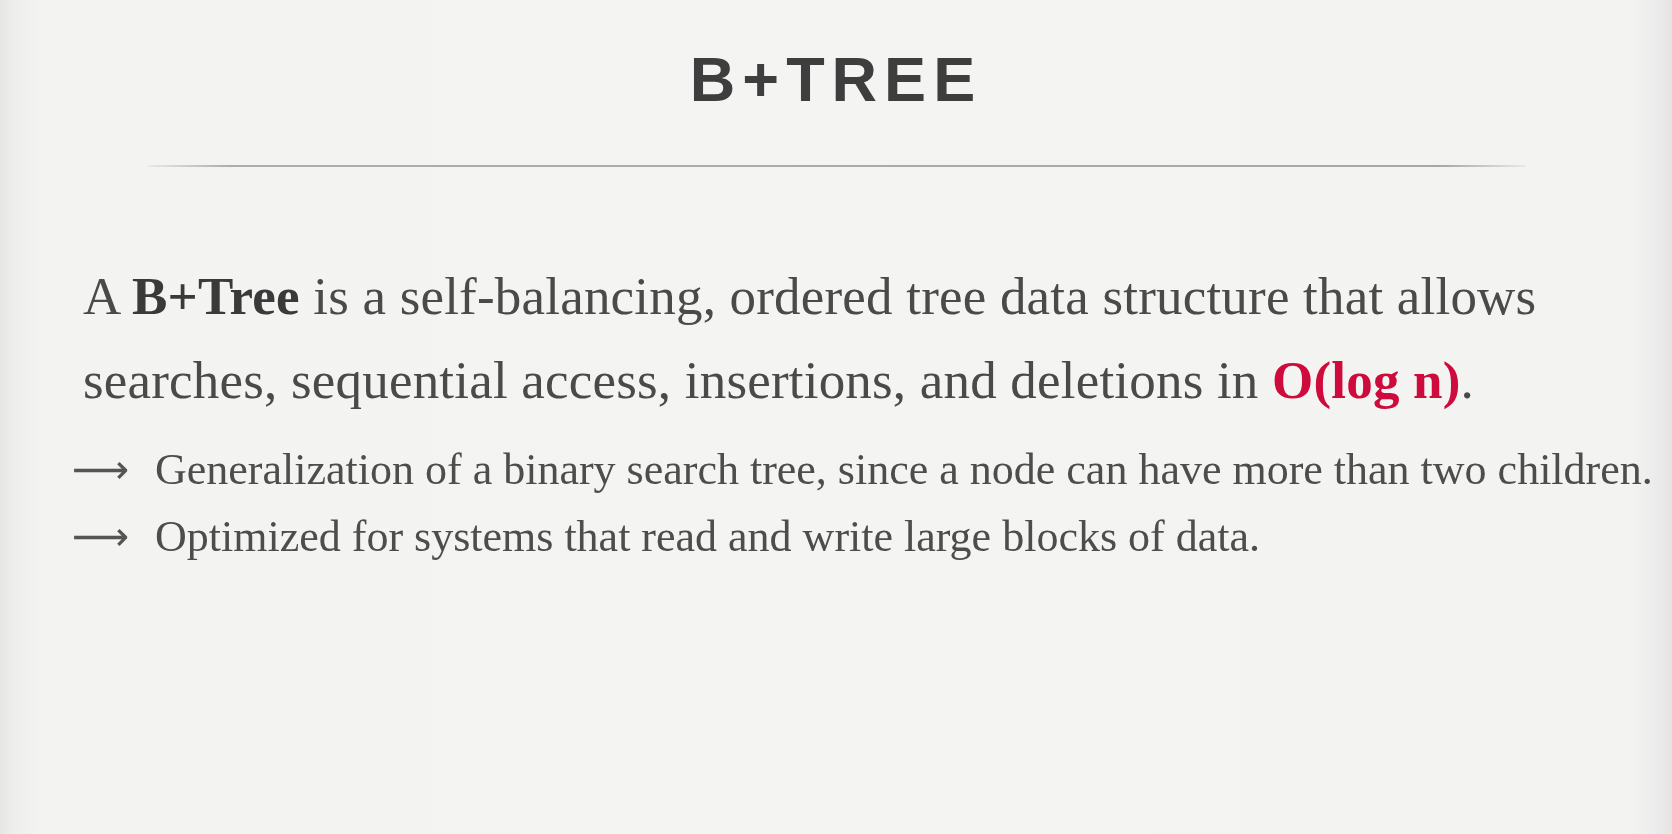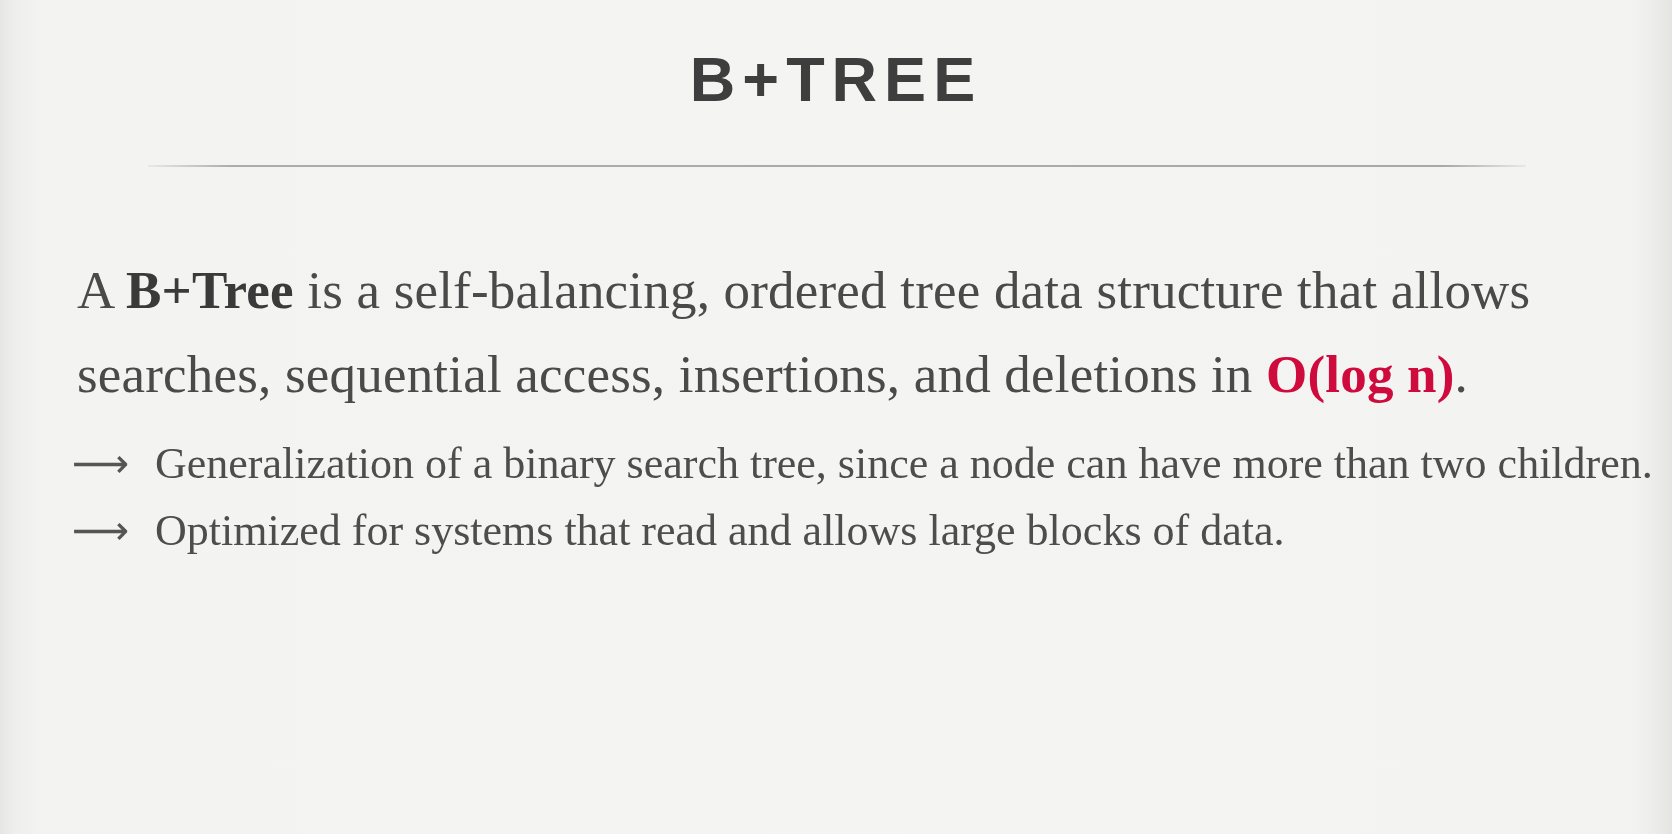--- a/index.html
+++ b/index.html
@@ -71,21 +71,21 @@
     width: 1560px;
     color: #474747;
   }
 
   #intro-paragraph {
     font-size: 53px;
     line-height: 84px;
     color: #4a4a4a;
     letter-spacing: 0.2px;
     width: 1480px;
-    margin: 5px;
+    margin: 11px;
   }
   #intro-paragraph .bold-term {
     font-weight: bold;
     color: #3a3a3a;
   }
   #intro-paragraph .complexity {
     font-weight: bold;
     color: #cf0a3c;
   }
 
@@ -133,18 +133,18 @@
 
     <p id="intro-paragraph"><span>A </span><span class="bold-term">B+Tree</span><span> is a self-balancing, ordered tree data structure that allows searches, sequential access, insertions, and deletions in </span><span class="complexity">O(log n)</span><span>.</span></p>
 
     <ul id="bullet-list">
       <li class="bullet-item">
         <span class="bullet-arrow">⟶</span>
         <span class="bullet-text">Generalization of a binary search tree, since a node can have more than two children.</span>
       </li>
       <li class="bullet-item">
         <span class="bullet-arrow">⟶</span>
-        <span class="bullet-text">Optimized for systems that read and allows large blocks of data.</span>
+        <span class="bullet-text">Optimized for systems that read and write large blocks of data.</span>
       </li>
     </ul>
 
   </div>
 </div>
 
 </body></html>

